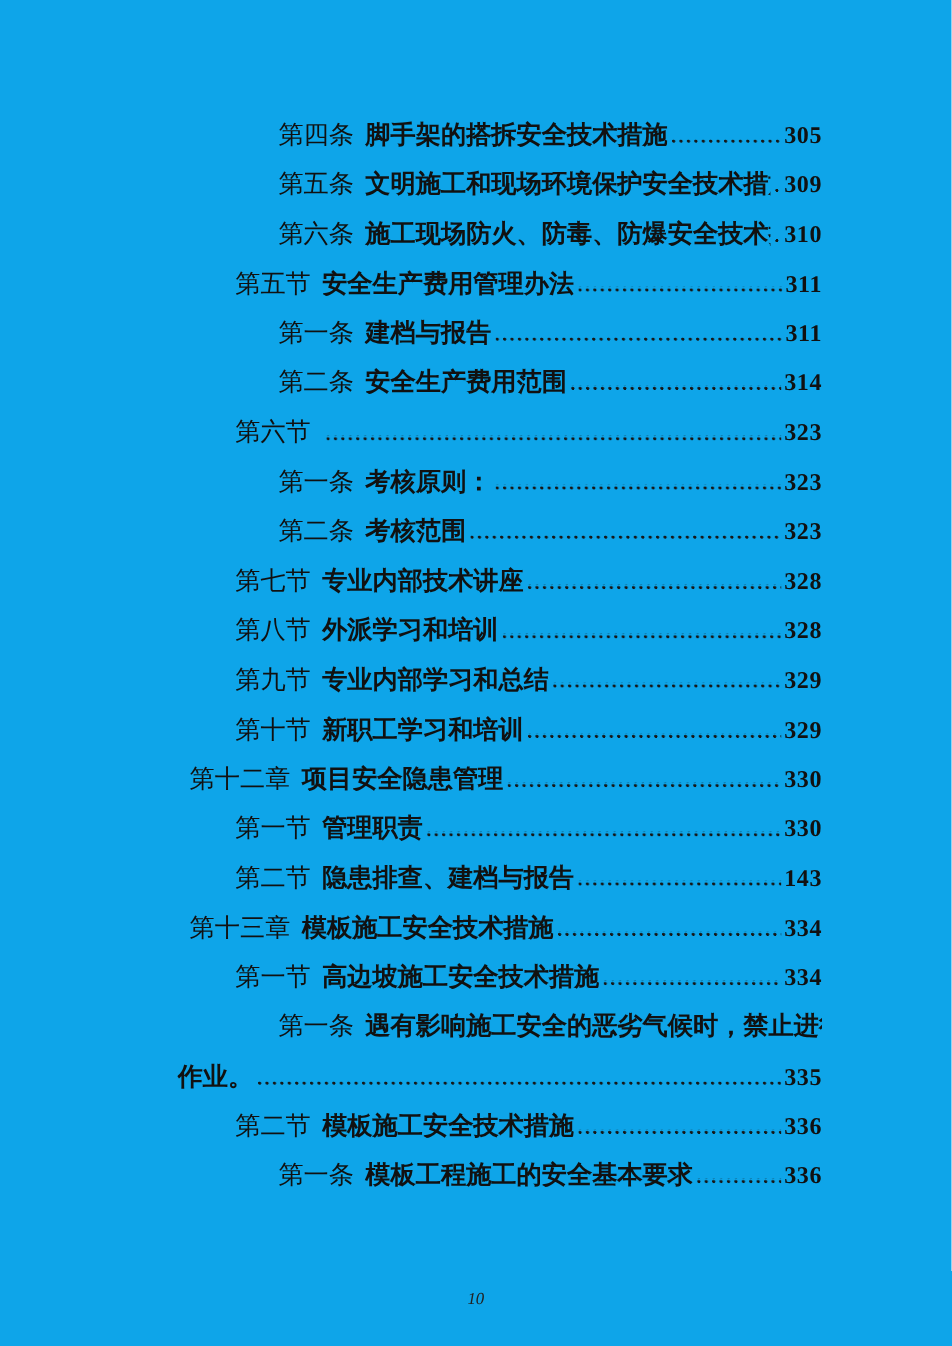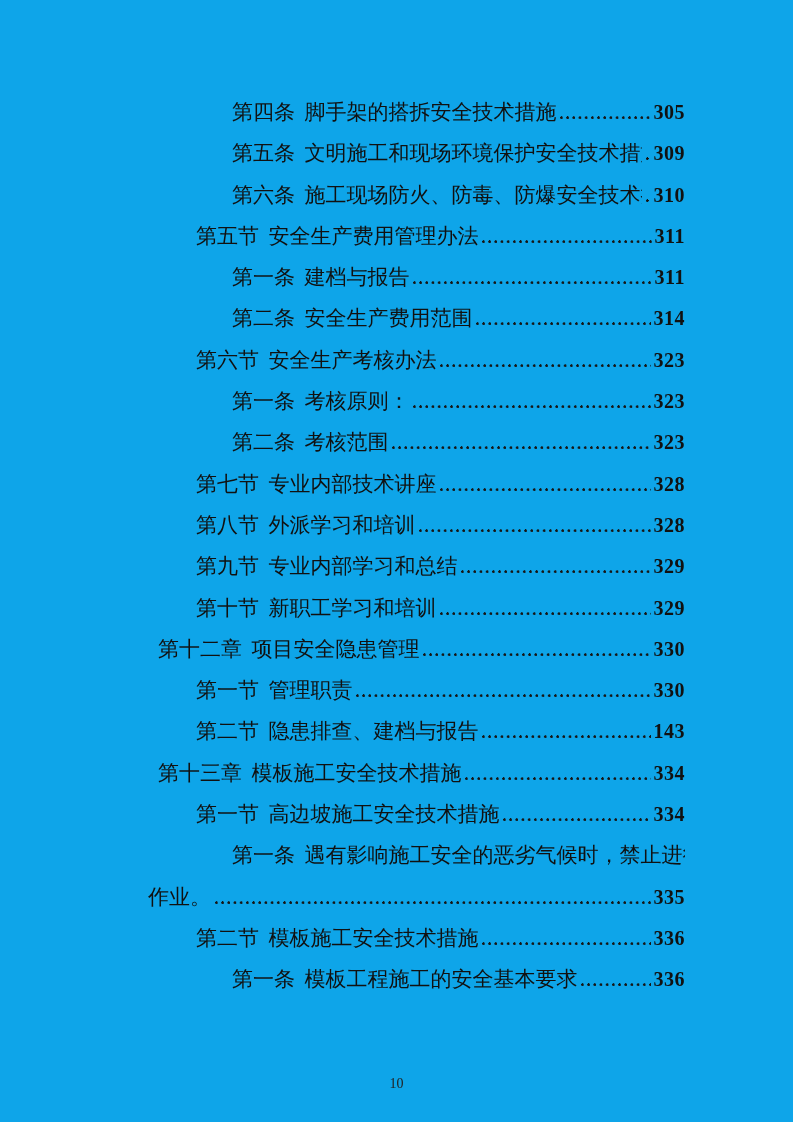--- a/index.html
+++ b/index.html
@@ -34,21 +34,21 @@
   .lvl-section { padding-left: 48px; }
   .lvl-item    { padding-left: 84px; }
   .lvl-wrap    { padding-left: 0; }
 
   .toc-label {
     font-weight: 400;
     flex: 0 0 auto;
     margin-right: 0.45em;
   }
   .toc-title {
-    font-weight: 400;
+    font-weight: 700;
     flex: 0 1 auto;
     overflow: hidden;
   }
   .dot-leader {
     flex: 1 1 0;
     min-width: 5px;
     height: 4px;
     margin: 0 3px 0 4px;
     background-image: radial-gradient(circle at 1.4px 2.6px, #161616 1.15px, transparent 1.5px);
     background-size: 6.2px 4px;
@@ -63,20 +63,21 @@
   }
   .footer {
     position: absolute;
     left: 0;
     right: 0;
     top: 1076px;
     text-align: center;
     font-size: 14px;
     font-weight: 400;
     color: #222222;
+    font-style: italic;
   }
 </style>
 </head>
 <body>
 
 <div class="page">
   <div class="toc">
 
     <div class="toc-row lvl-item">
       <span class="toc-label">第四条</span>
@@ -115,21 +116,20 @@
 
     <div class="toc-row lvl-item">
       <span class="toc-label">第二条</span>
       <span class="toc-title">安全生产费用范围</span>
       <span class="dot-leader"></span>
       <span class="toc-page">314</span>
     </div>
 
     <div class="toc-row lvl-section">
       <span class="toc-label">第六节</span>
-      <span class="toc-title">安全生产考核办法</span>
       <span class="dot-leader"></span>
       <span class="toc-page">323</span>
     </div>
 
     <div class="toc-row lvl-item">
       <span class="toc-label">第一条</span>
       <span class="toc-title">考核原则：</span>
       <span class="dot-leader"></span>
       <span class="toc-page">323</span>
     </div>

